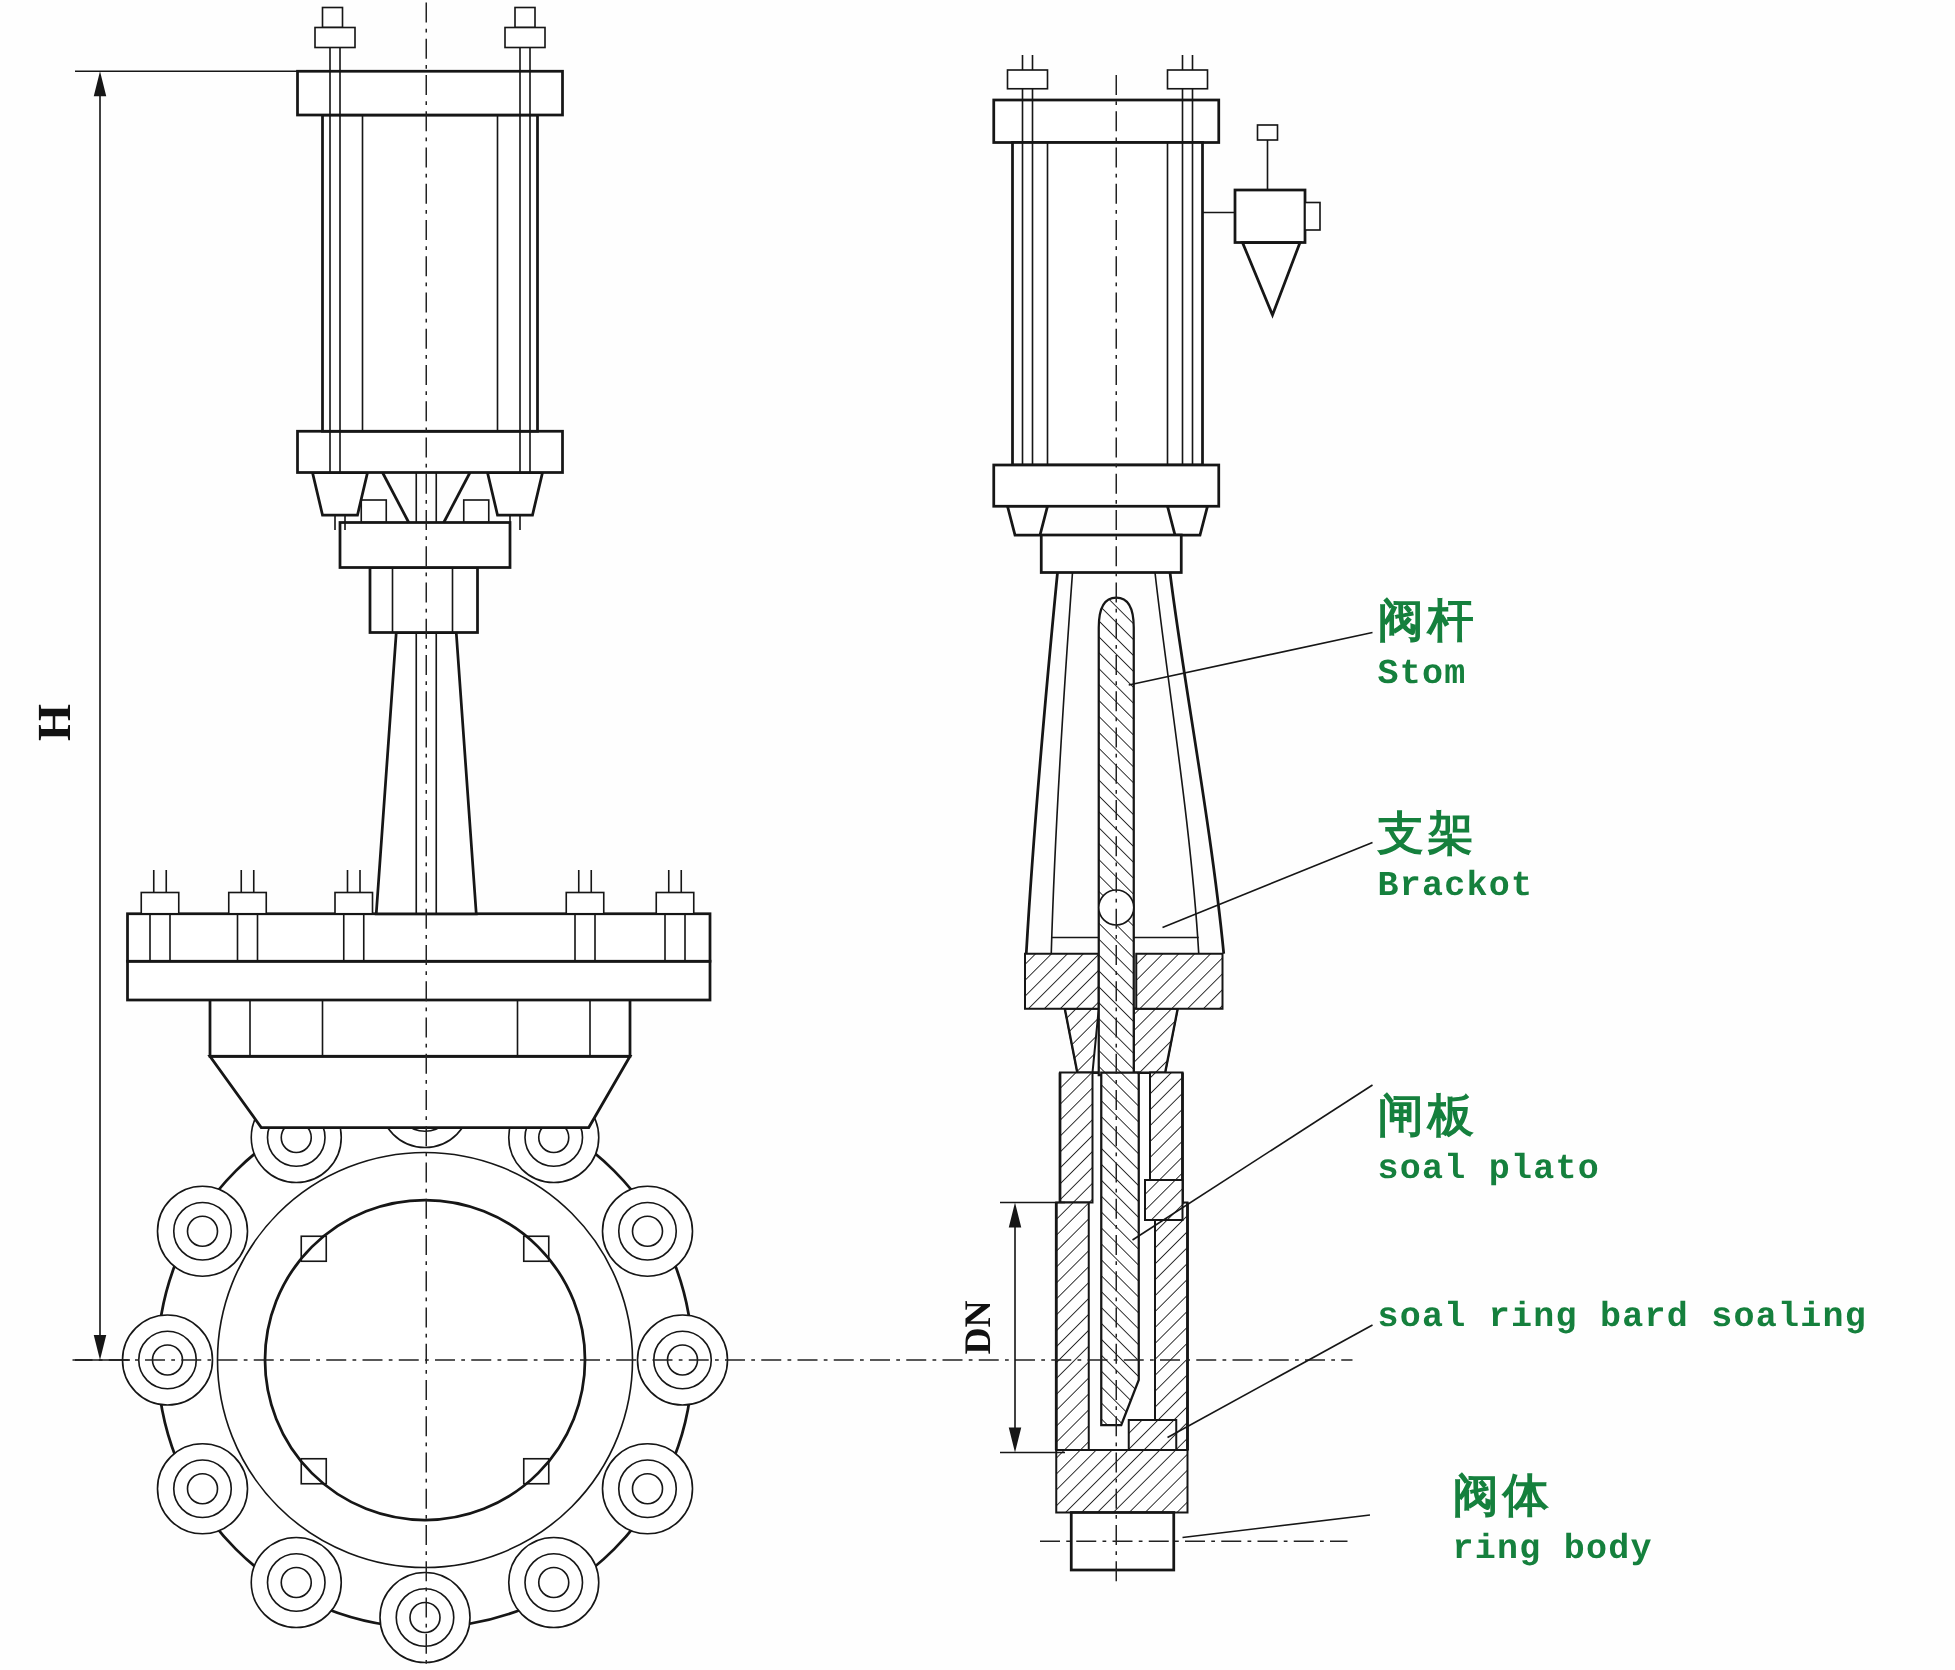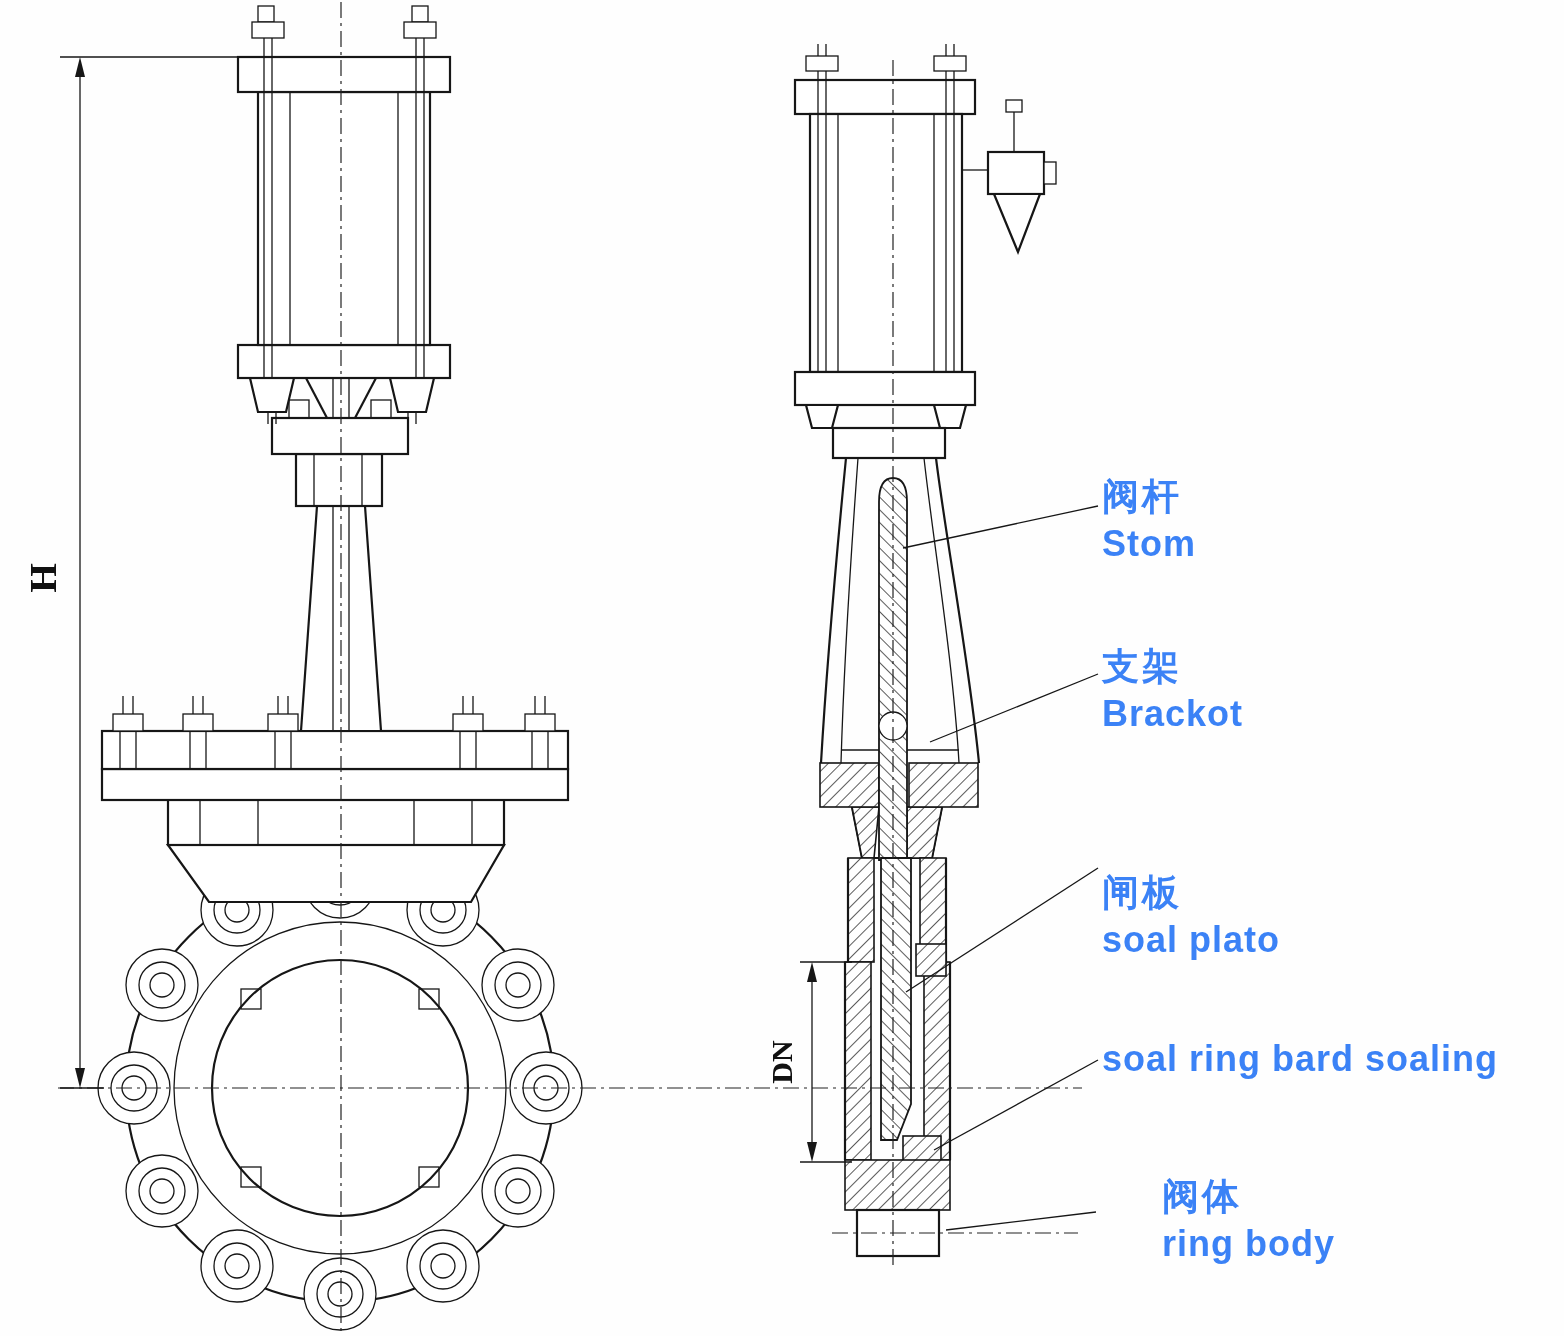--- a/index.html
+++ b/index.html
@@ -10,23 +10,23 @@
   .ln{stroke:#161616;stroke-width:2.2;fill:none;}
   .tn{stroke:#161616;stroke-width:1.3;fill:none;}
   .wf{stroke:#161616;stroke-width:2.2;fill:#fff;}
   .wt{stroke:#161616;stroke-width:1.3;fill:#fff;}
   .h1{stroke:#161616;stroke-width:1.6;fill:url(#hatch1);}
   .h2{stroke:#161616;stroke-width:1.8;fill:url(#hatch2);}
   .cl{stroke:#222;stroke-width:1.2;fill:none;stroke-dasharray:16 5 3 5;}
   .arr{fill:#161616;stroke:none;}
   .dim{font:bold 38px "Liberation Serif",serif;fill:#111;}
   .dim2{font:bold 30px "Liberation Serif",serif;fill:#111;}
-  .callout{position:absolute;color:#3b82f6;line-height:1.05;}
+  .callout{position:absolute;color:#15803d;line-height:1.05;}
   .zh{display:block;font-family:"Liberation Sans",sans-serif;font-weight:700;font-size:37px;letter-spacing:3px;}
-  .en{display:block;font-family:Liberation Sans, sans-serif;font-weight:700;font-size:36px;margin-top:8px;letter-spacing:1px;}
+  .en{display:block;font-family:Liberation Mono, monospace;font-weight:700;font-size:28px;margin-top:8px;letter-spacing:1px;}
 </style>
 </head>
 <body>
 
 <div id="stage">
 
 <svg width="1564" height="1336" viewBox="0 0 1564 1336">
   <defs>
     <pattern id="hatch1" patternUnits="userSpaceOnUse" width="9" height="9" patternTransform="rotate(45)">
       <rect width="9" height="9" fill="#fff"></rect>

